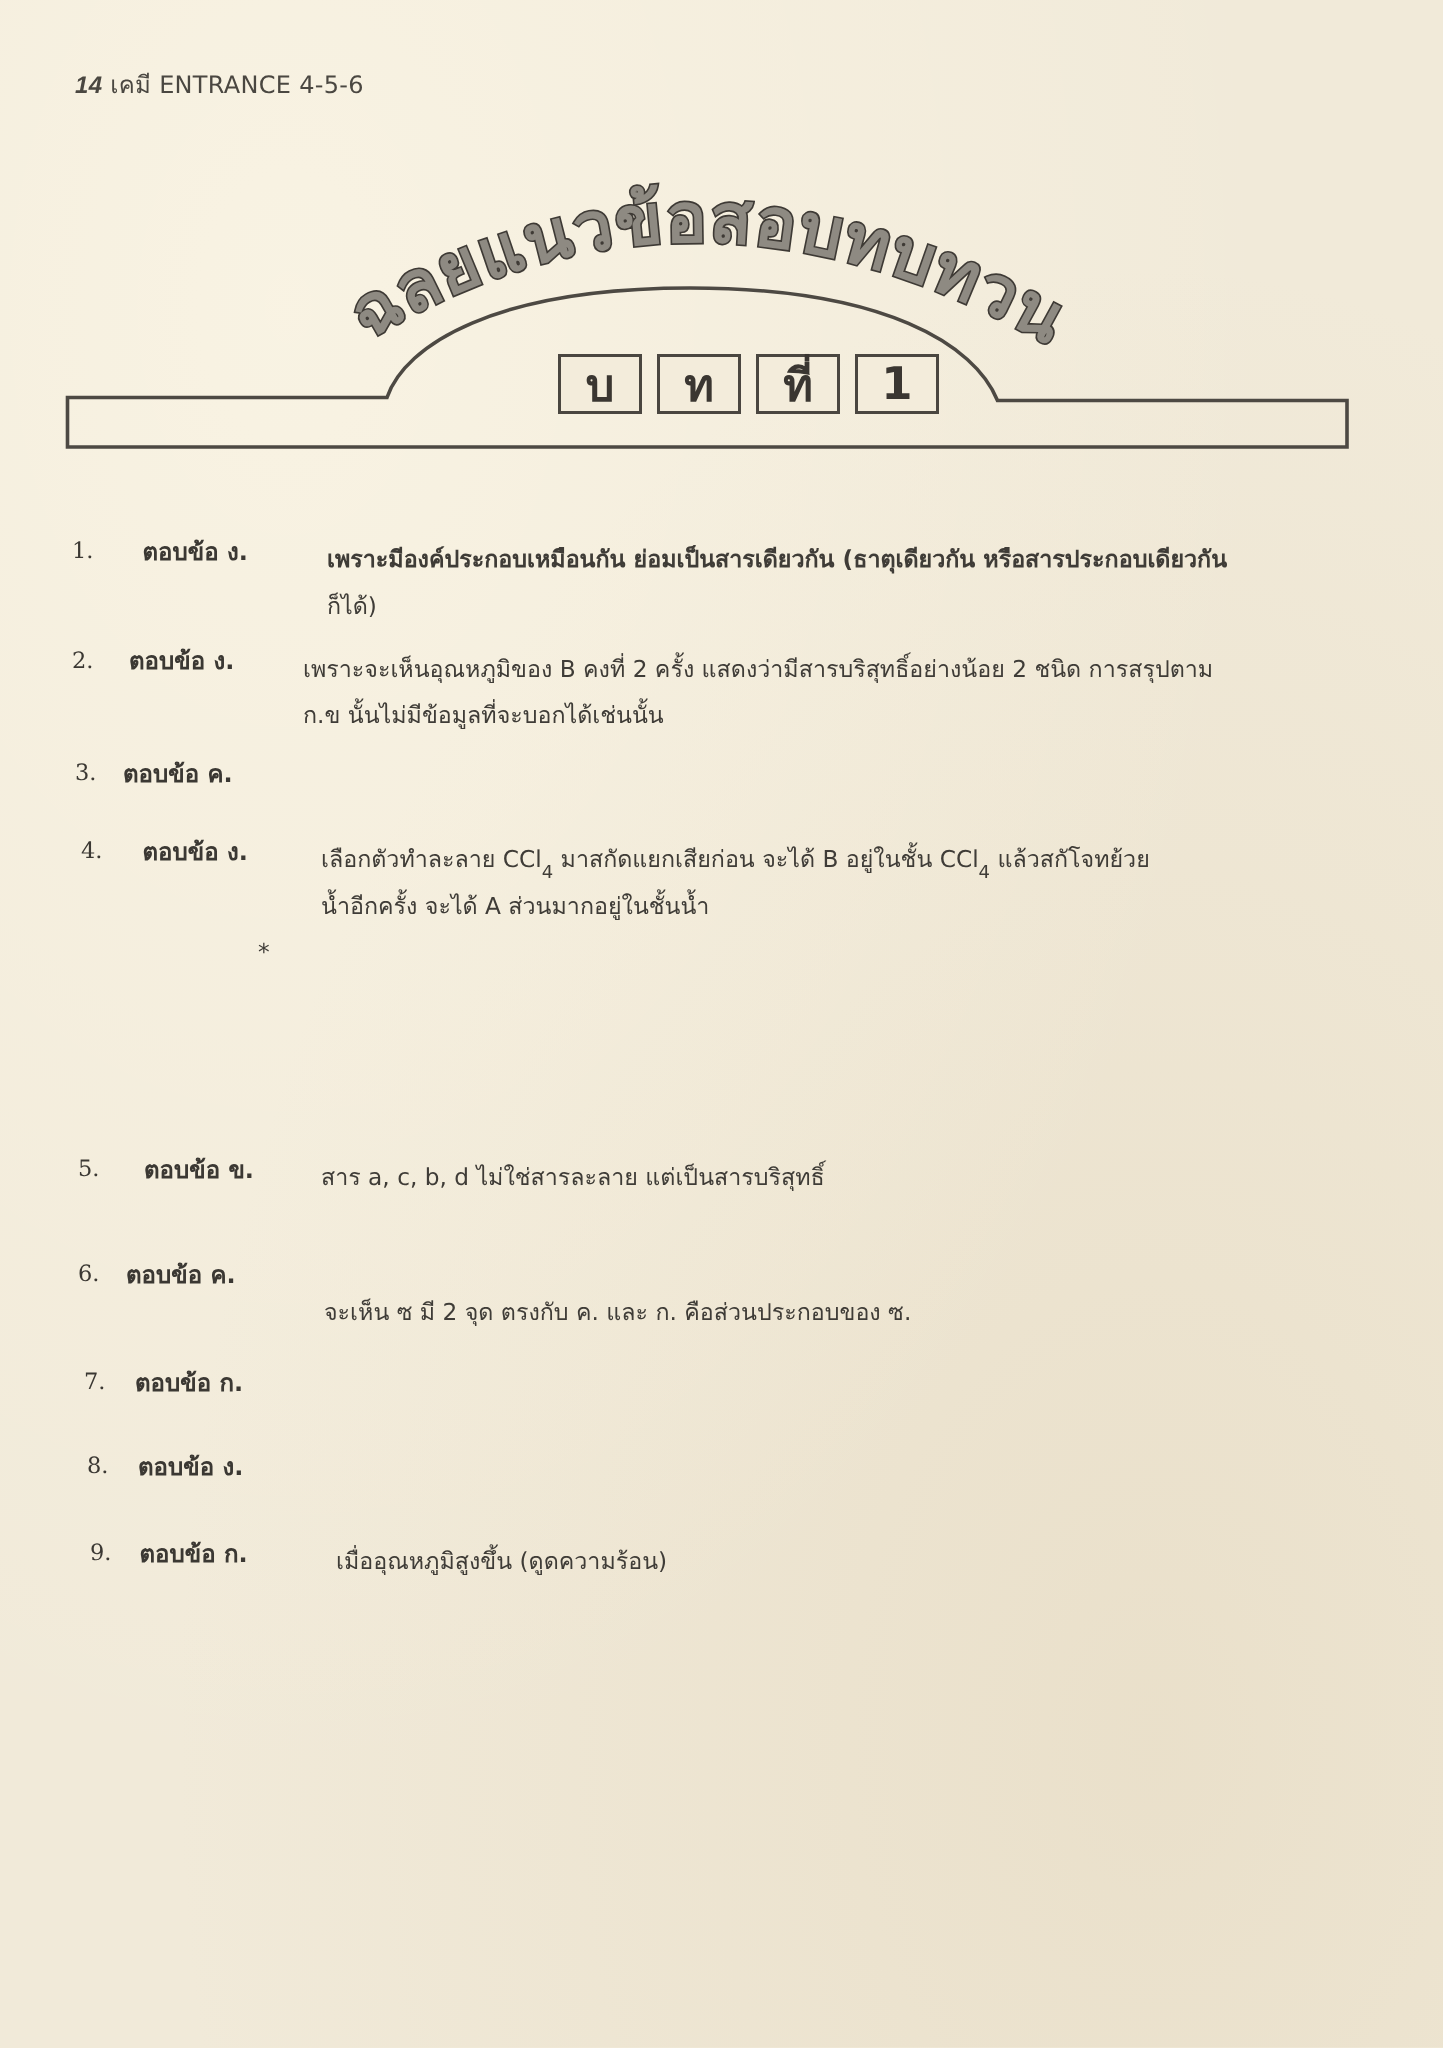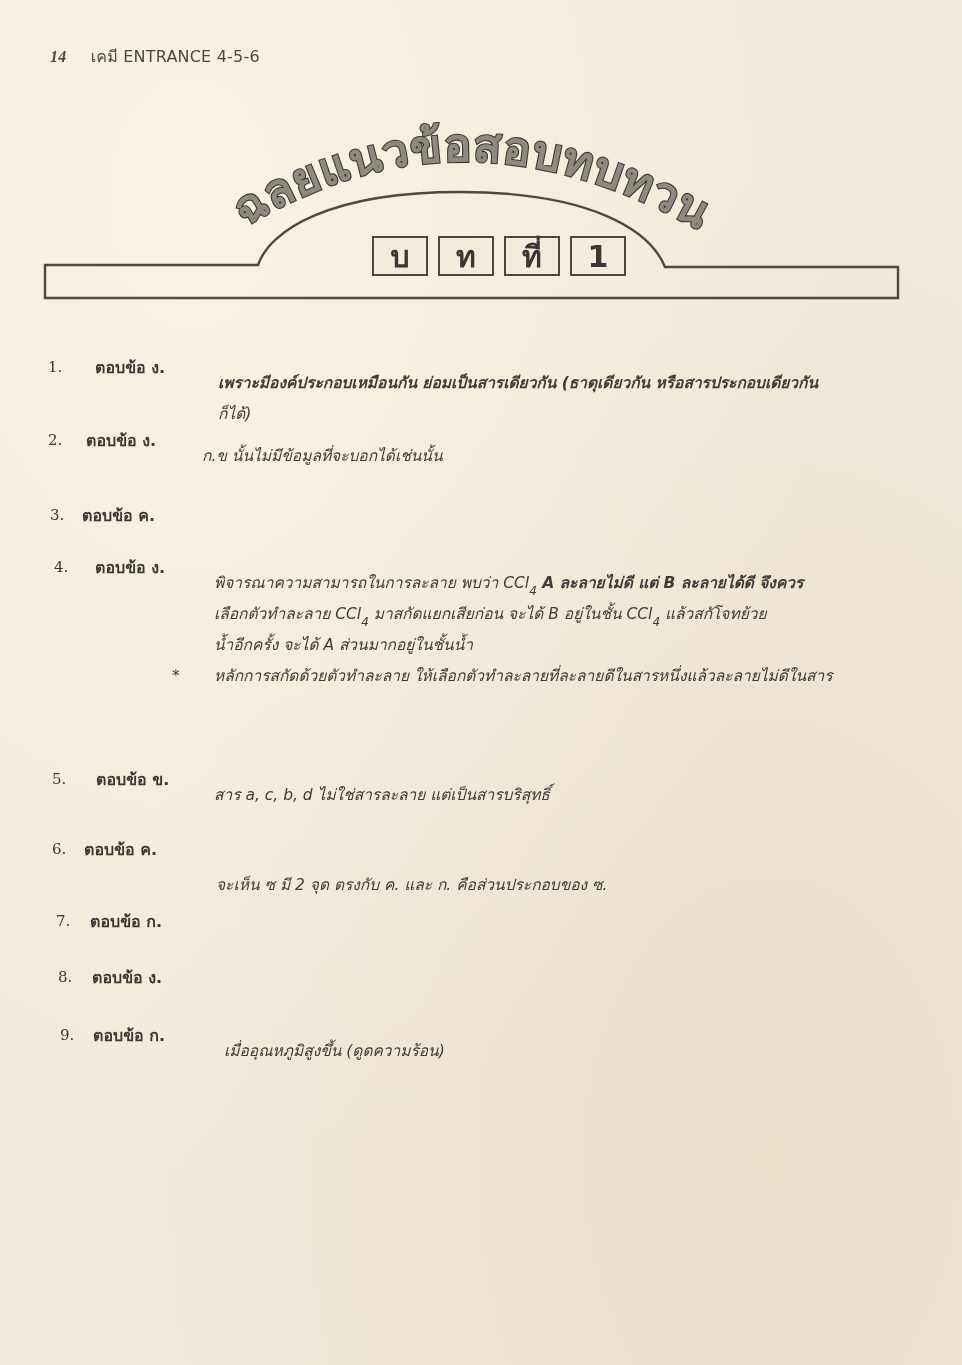--- a/index.html
+++ b/index.html
@@ -13,22 +13,22 @@
       overflow: hidden;
       font-family: "DejaVu Serif", serif;
       color: #3b3833;
     }
     .page-header {
       position: absolute; left: 50px; top: 44px;
       font-family: "DejaVu Sans", sans-serif;
       font-size: 16px; color: #4a4741; letter-spacing: 0.2px;
     }
     .page-header .pnum {
-      font-family: Liberation Serif, serif; font-style: italic; font-weight: bold;
-      margin-right: 19px;
+      font-family: Liberation Sans, sans-serif; font-style: italic; font-weight: bold;
+      margin-right: 0;
     }
     .banner {
       position: absolute; left: 0; top: 120px; width: 962px; height: 190px;
     }
     .banner svg { position: absolute; left: 0; top: 0; }
     .chapter-boxes {
       position: absolute; top: 236px; left: 372px;
       display: flex; gap: 10px;
     }
     .chapter-box {
@@ -48,24 +48,23 @@
     .ans .num {
       position: absolute; top: 0;
       font-family: "DejaVu Serif", serif; font-size: 15px;
     }
     .ans .key {
       position: absolute; top: 0;
       font-family: "DejaVu Sans", sans-serif; font-weight: bold; font-size: 16px;
       white-space: nowrap;
     }
     .ans .body {
-      position: absolute; top: 16px;
+      position: absolute; top: 6px;
       font-family: "DejaVu Sans", sans-serif; font-size: 15.5px;
       color: #3f3c37;
-      font-style: italic;
     }
     .bold { font-weight: bold; }
     .line { display: block; white-space: nowrap; }
     .indent { padding-left: 44px; }
     sub { font-size: 12px; vertical-align: -7px; line-height: 0; }
     .star {
       position: absolute; left: -42px; top: 0;
       font-family: "DejaVu Sans", sans-serif;
     }
   </style>
@@ -105,43 +104,40 @@
     <div class="body bold" style="left:218px; width:690px;">
       <span class="line">เพราะมีองค์ประกอบเหมือนกัน ย่อมเป็นสารเดียวกัน (ธาตุเดียวกัน หรือสารประกอบเดียวกัน</span>
       <span class="line" style="font-weight:normal;">ก็ได้)</span>
     </div>
   </div>
 
   <div class="ans" style="left:0; top:425px;">
     <span class="num" style="left:48px;">2.</span>
     <span class="key" style="left:86px;">ตอบข้อ ง.</span>
     <div class="body" style="left:202px; width:700px;">
+      <span class="line">เพราะจะเห็นอุณหภูมิของ B คงที่ 2 ครั้ง แสดงว่ามีสารบริสุทธิ์อย่างน้อย 2 ชนิด การสรุปตาม</span>
       <span class="line">ก.ข นั้นไม่มีข้อมูลที่จะบอกได้เช่นนั้น</span>
     </div>
   </div>
 
   <div class="ans" style="left:0; top:500px;">
     <span class="num" style="left:50px;">3.</span>
     <span class="key" style="left:82px;">ตอบข้อ ค.</span>
   </div>
 
   <div class="ans" style="left:0; top:552px;">
     <span class="num" style="left:54px;">4.</span>
     <span class="key" style="left:95px;">ตอบข้อ ง.</span>
     <div class="body" style="left:214px; width:690px;">
       <span class="line">
-        <span>พิจารณาความสามารถในการละลาย พบว่า CCl</span><sub>4</sub><span class="bold"> A ละลายไม่ดี แต่ B  ละลายได้ดี จึงควร</span>
-      </span>
-      <span class="line">
         <span>เลือกตัวทำละลาย CCl</span><sub>4</sub><span>  มาสกัดแยกเสียก่อน จะได้ B อยู่ในชั้น CCl</span><sub>4</sub><span>  แล้วสกัโจทย้วย</span>
       </span>
       <span class="line">น้ำอีกครั้ง จะได้  A ส่วนมากอยู่ในชั้นน้ำ</span>
       <div style="position:relative;">
         <span class="star">*</span>
-        <span class="line">หลักการสกัดด้วยตัวทำละลาย ให้เลือกตัวทำละลายที่ละลายดีในสารหนึ่งแล้วละลายไม่ดีในสาร</span>
       </div>
     </div>
   </div>
 
   <div class="ans" style="left:0; top:764px;">
     <span class="num" style="left:52px;">5.</span>
     <span class="key" style="left:96px;">ตอบข้อ ข.</span>
     <div class="body" style="left:214px; width:690px;">
       <span class="line">สาร a, c, b, d ไม่ใช่สารละลาย  แต่เป็นสารบริสุทธิ์</span>
     </div>

